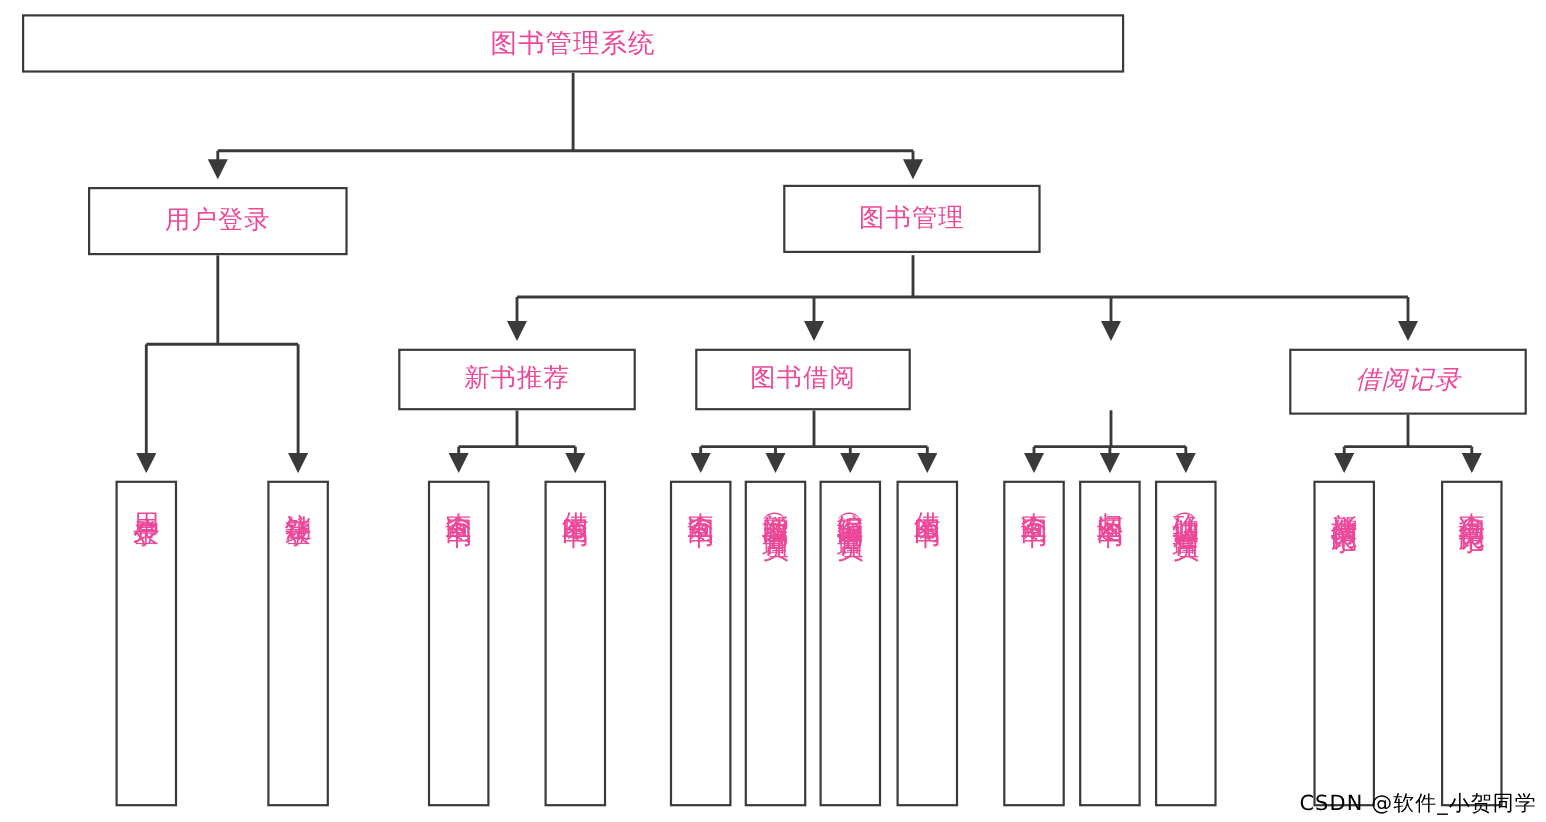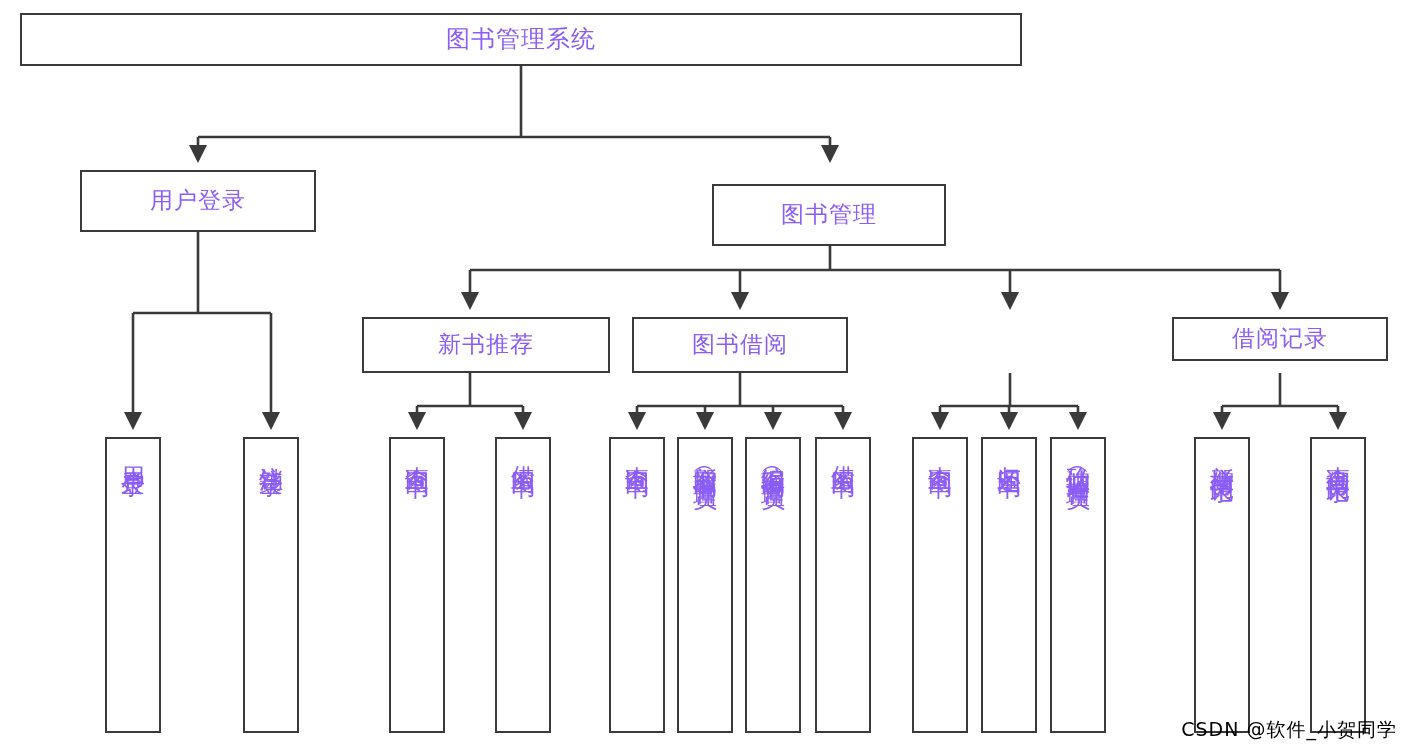--- a/index.html
+++ b/index.html
@@ -12,21 +12,21 @@
   #canvas{position:relative;width:1405px;height:747px;}
   #wires{position:absolute;left:0;top:0;width:1405px;height:747px;}
   .node{
     position:absolute;
     box-sizing:border-box;
     background:#ffffff;
     border:2px solid #3a3a3a;
     display:flex;
     align-items:center;
     justify-content:center;
-    color:#8b5cf6;
+    color:#ec4899;
   }
   .node .label{
     display:block;
     text-align:center;
     line-height:1.12;
     white-space:pre-line;
   }
   .node.horiz .label{font-size:23px;letter-spacing:1px;}
   .node.root .label{font-size:24px;letter-spacing:1px;}
   .node.leaf{
@@ -108,31 +108,31 @@
     </g>
   </svg>
 
   <div class="node root horiz" style="left:20px;top:13px;width:1002px;height:53px;">
     <span class="label">图书管理系统</span>
   </div>
 
   <div class="node horiz" style="left:80px;top:170px;width:236px;height:62px;">
     <span class="label">用户登录</span>
   </div>
-  <div class="node horiz" style="left:712px;top:184px;width:234px;height:62px;">
+  <div class="node horiz" style="left:712px;top:168px;width:234px;height:62px;">
     <span class="label">图书管理</span>
   </div>
 
-  <div class="node horiz" style="left:362px;top:317px;width:248px;height:56px;">
+  <div class="node horiz" style="left:362px;top:317px;width:216px;height:56px;">
     <span class="label">新书推荐</span>
   </div>
-  <div class="node horiz" style="left:632px;top:317px;width:216px;height:56px;">
+  <div class="node horiz" style="left:632px;top:317px;width:196px;height:56px;">
     <span class="label">图书借阅</span>
   </div>
-  <div class="node horiz" style="left:1172px;top:317px;width:216px;height:44px;">
+  <div class="node horiz" style="left:1172px;top:317px;width:216px;height:60px;font-style:italic;">
     <span class="label">借阅记录</span>
   </div>
 
   <div class="node leaf" style="left:105px;top:437px;width:56px;height:296px;">
     <span class="label">用户登录</span>
   </div>
   <div class="node leaf" style="left:243px;top:437px;width:56px;height:296px;">
     <span class="label">注销登录</span>
   </div>
 

